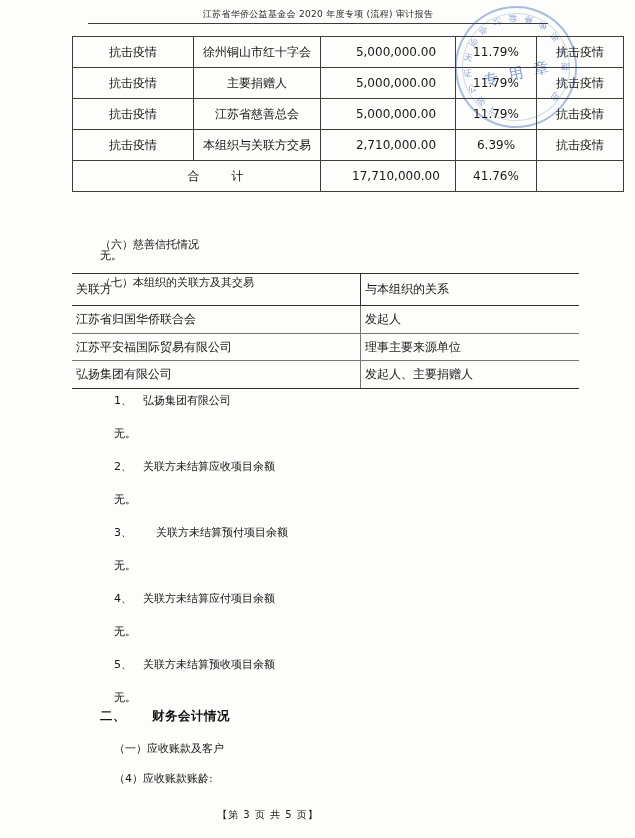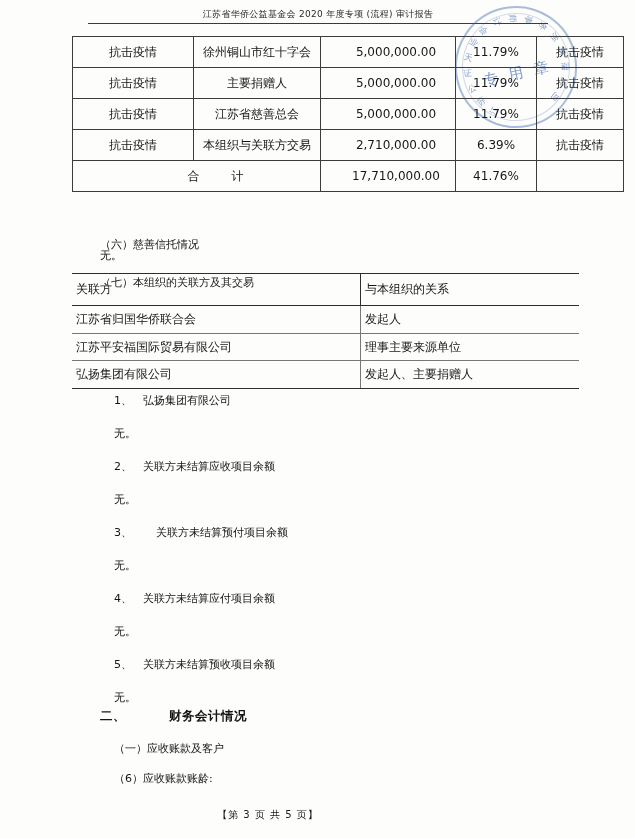--- a/index.html
+++ b/index.html
@@ -281,18 +281,18 @@
       <div class="line" style="top: 559px; left: 114px;">无。</div>
       <div class="line num-item" style="top: 592px; left: 114px;">4、</div>
       <div class="line num-item" style="top: 592px; left: 143px;">关联方未结算应付项目余额</div>
       <div class="line" style="top: 625px; left: 114px;">无。</div>
       <div class="line num-item" style="top: 658px; left: 114px;">5、</div>
       <div class="line num-item" style="top: 658px; left: 143px;">关联方未结算预收项目余额</div>
       <div class="line" style="top: 691px; left: 114px;">无。</div>
     </div>
 
   <div class="line sec-title" style="top:708px; left:100px;">二、</div>
-  <div class="line sec-title" style="top:708px; left:152px;margin-left:17px;">财务会计情况</div>
+  <div class="line sec-title" style="top:708px; left:152px;">财务会计情况</div>
   <div class="line" style="top:742px; left:114px;">（一）应收账款及客户</div>
-  <div class="line" style="top:772px; left:114px;">（6）应收账款账龄:</div>
+  <div class="line" style="top:772px; left:114px;">（4）应收账款账龄:</div>
 
   <div class="footer">【第 3 页 共 5 页】</div>
 </div>
 
 </body></html>

